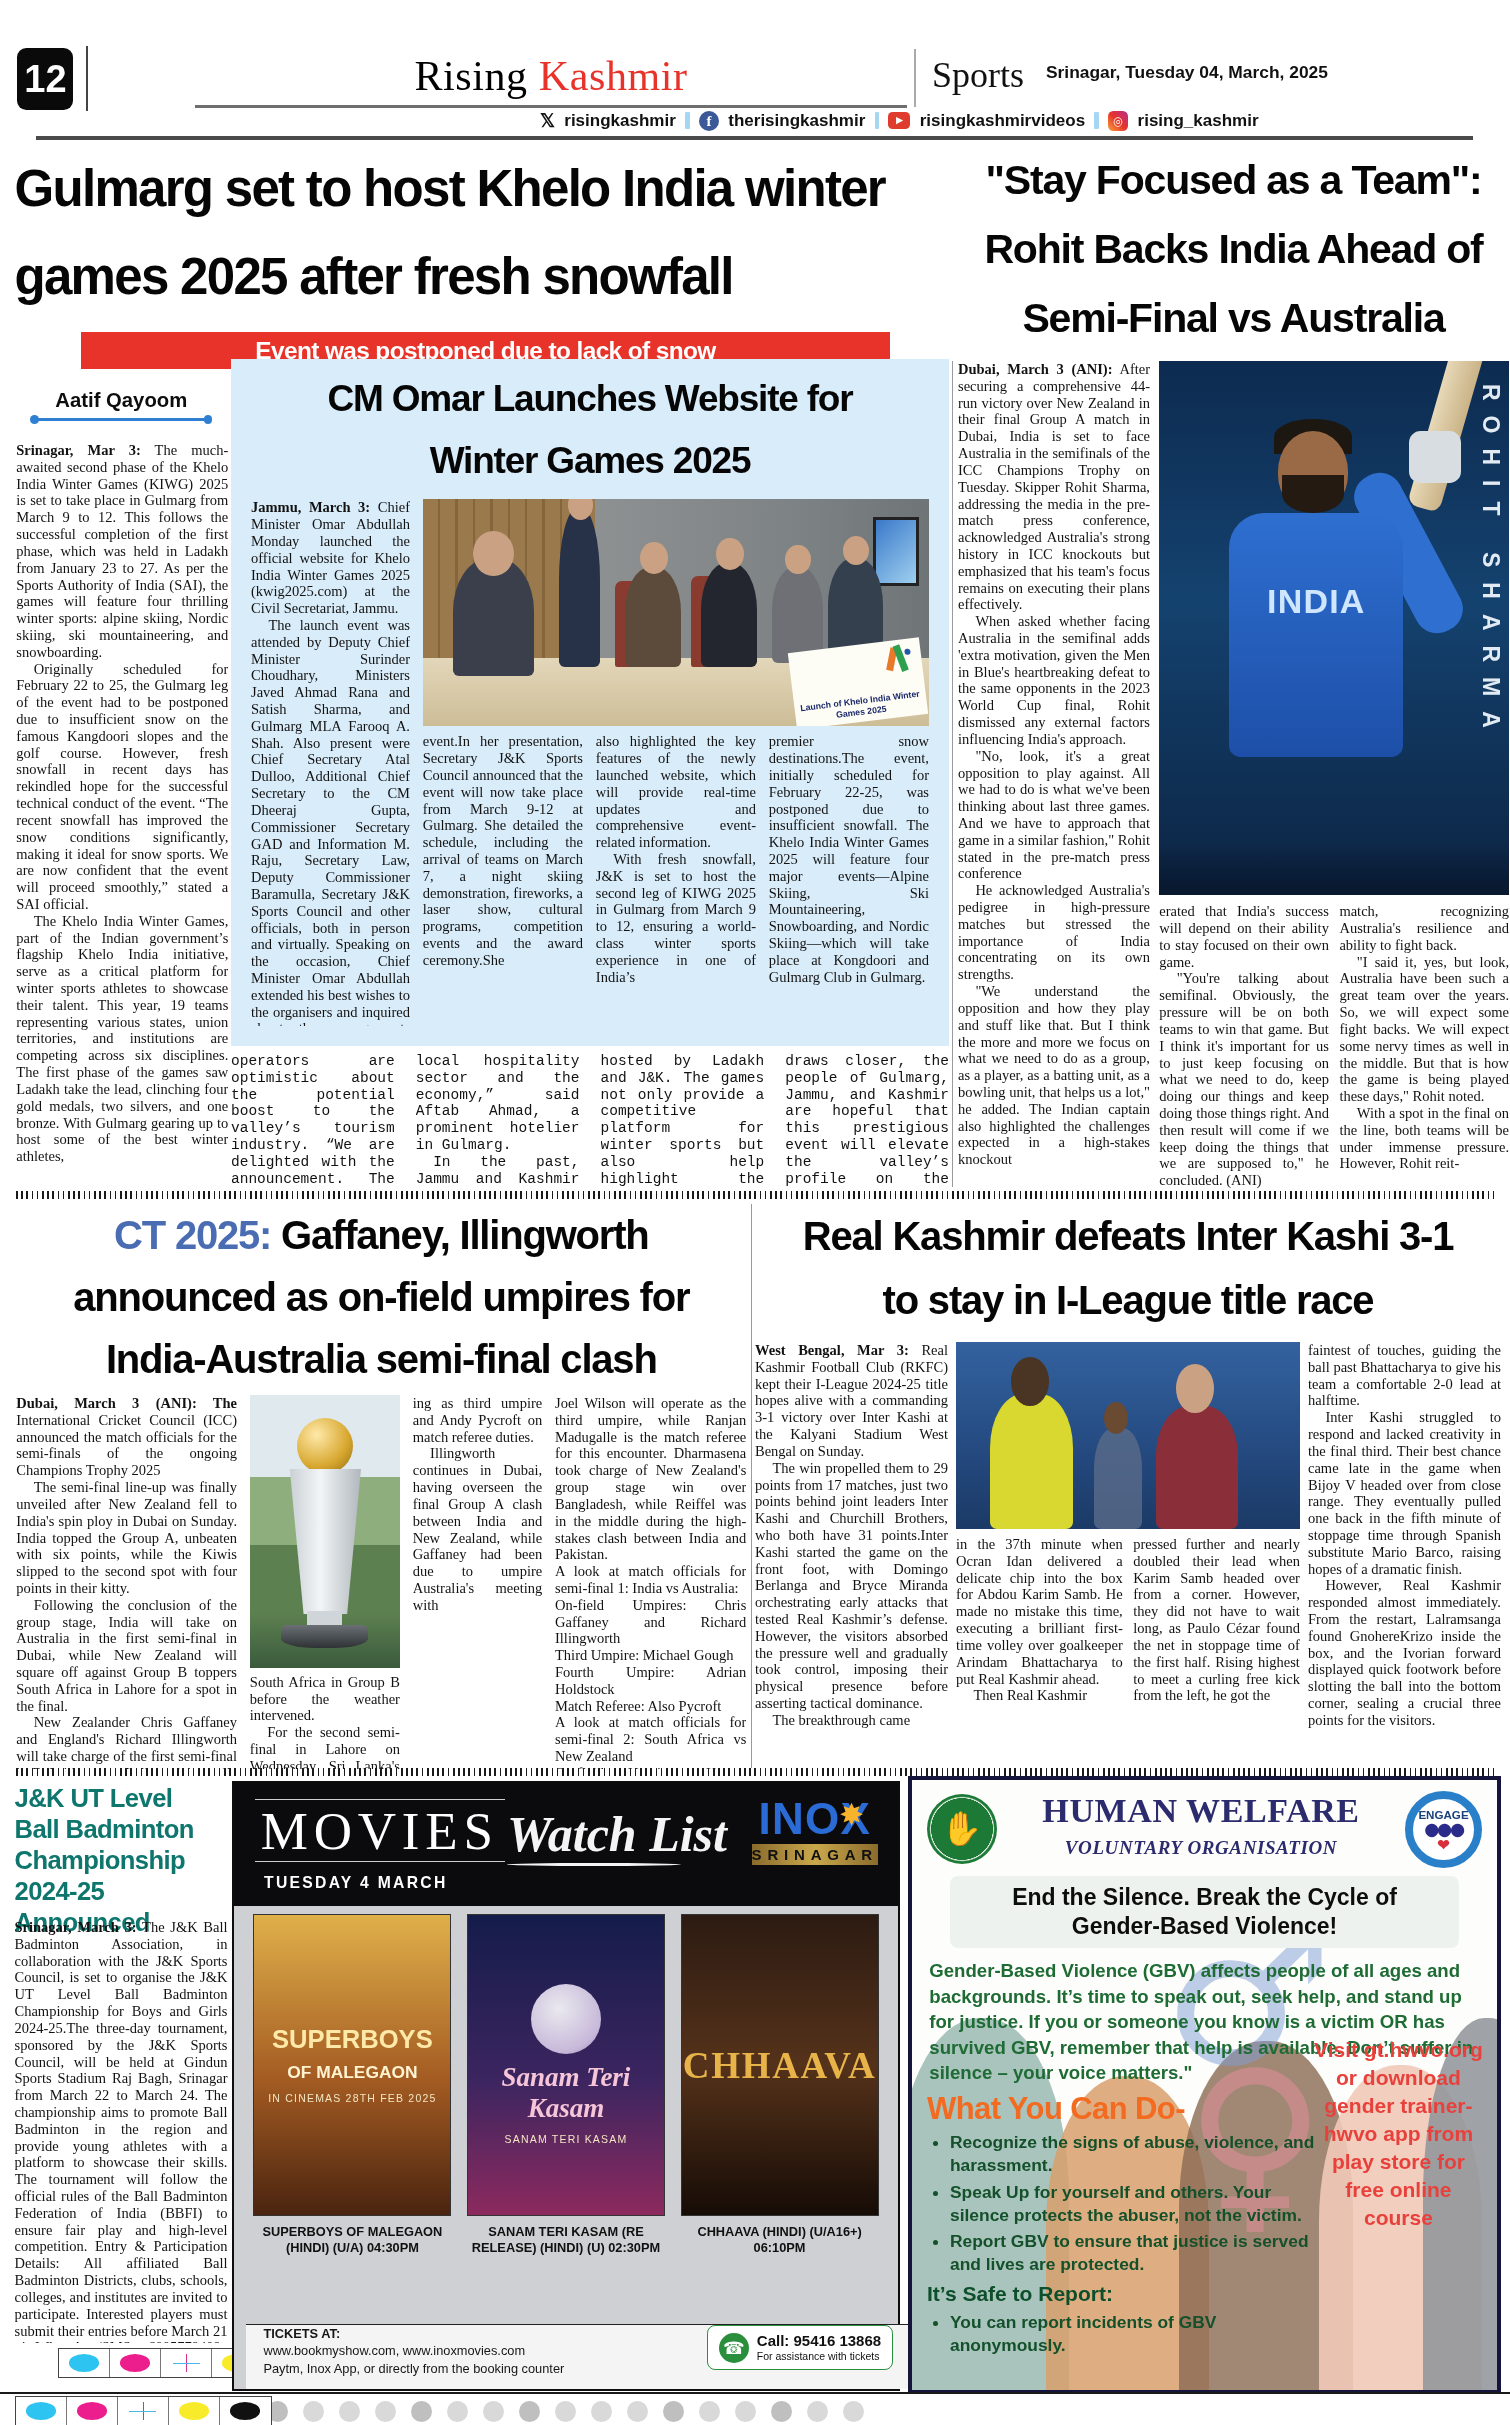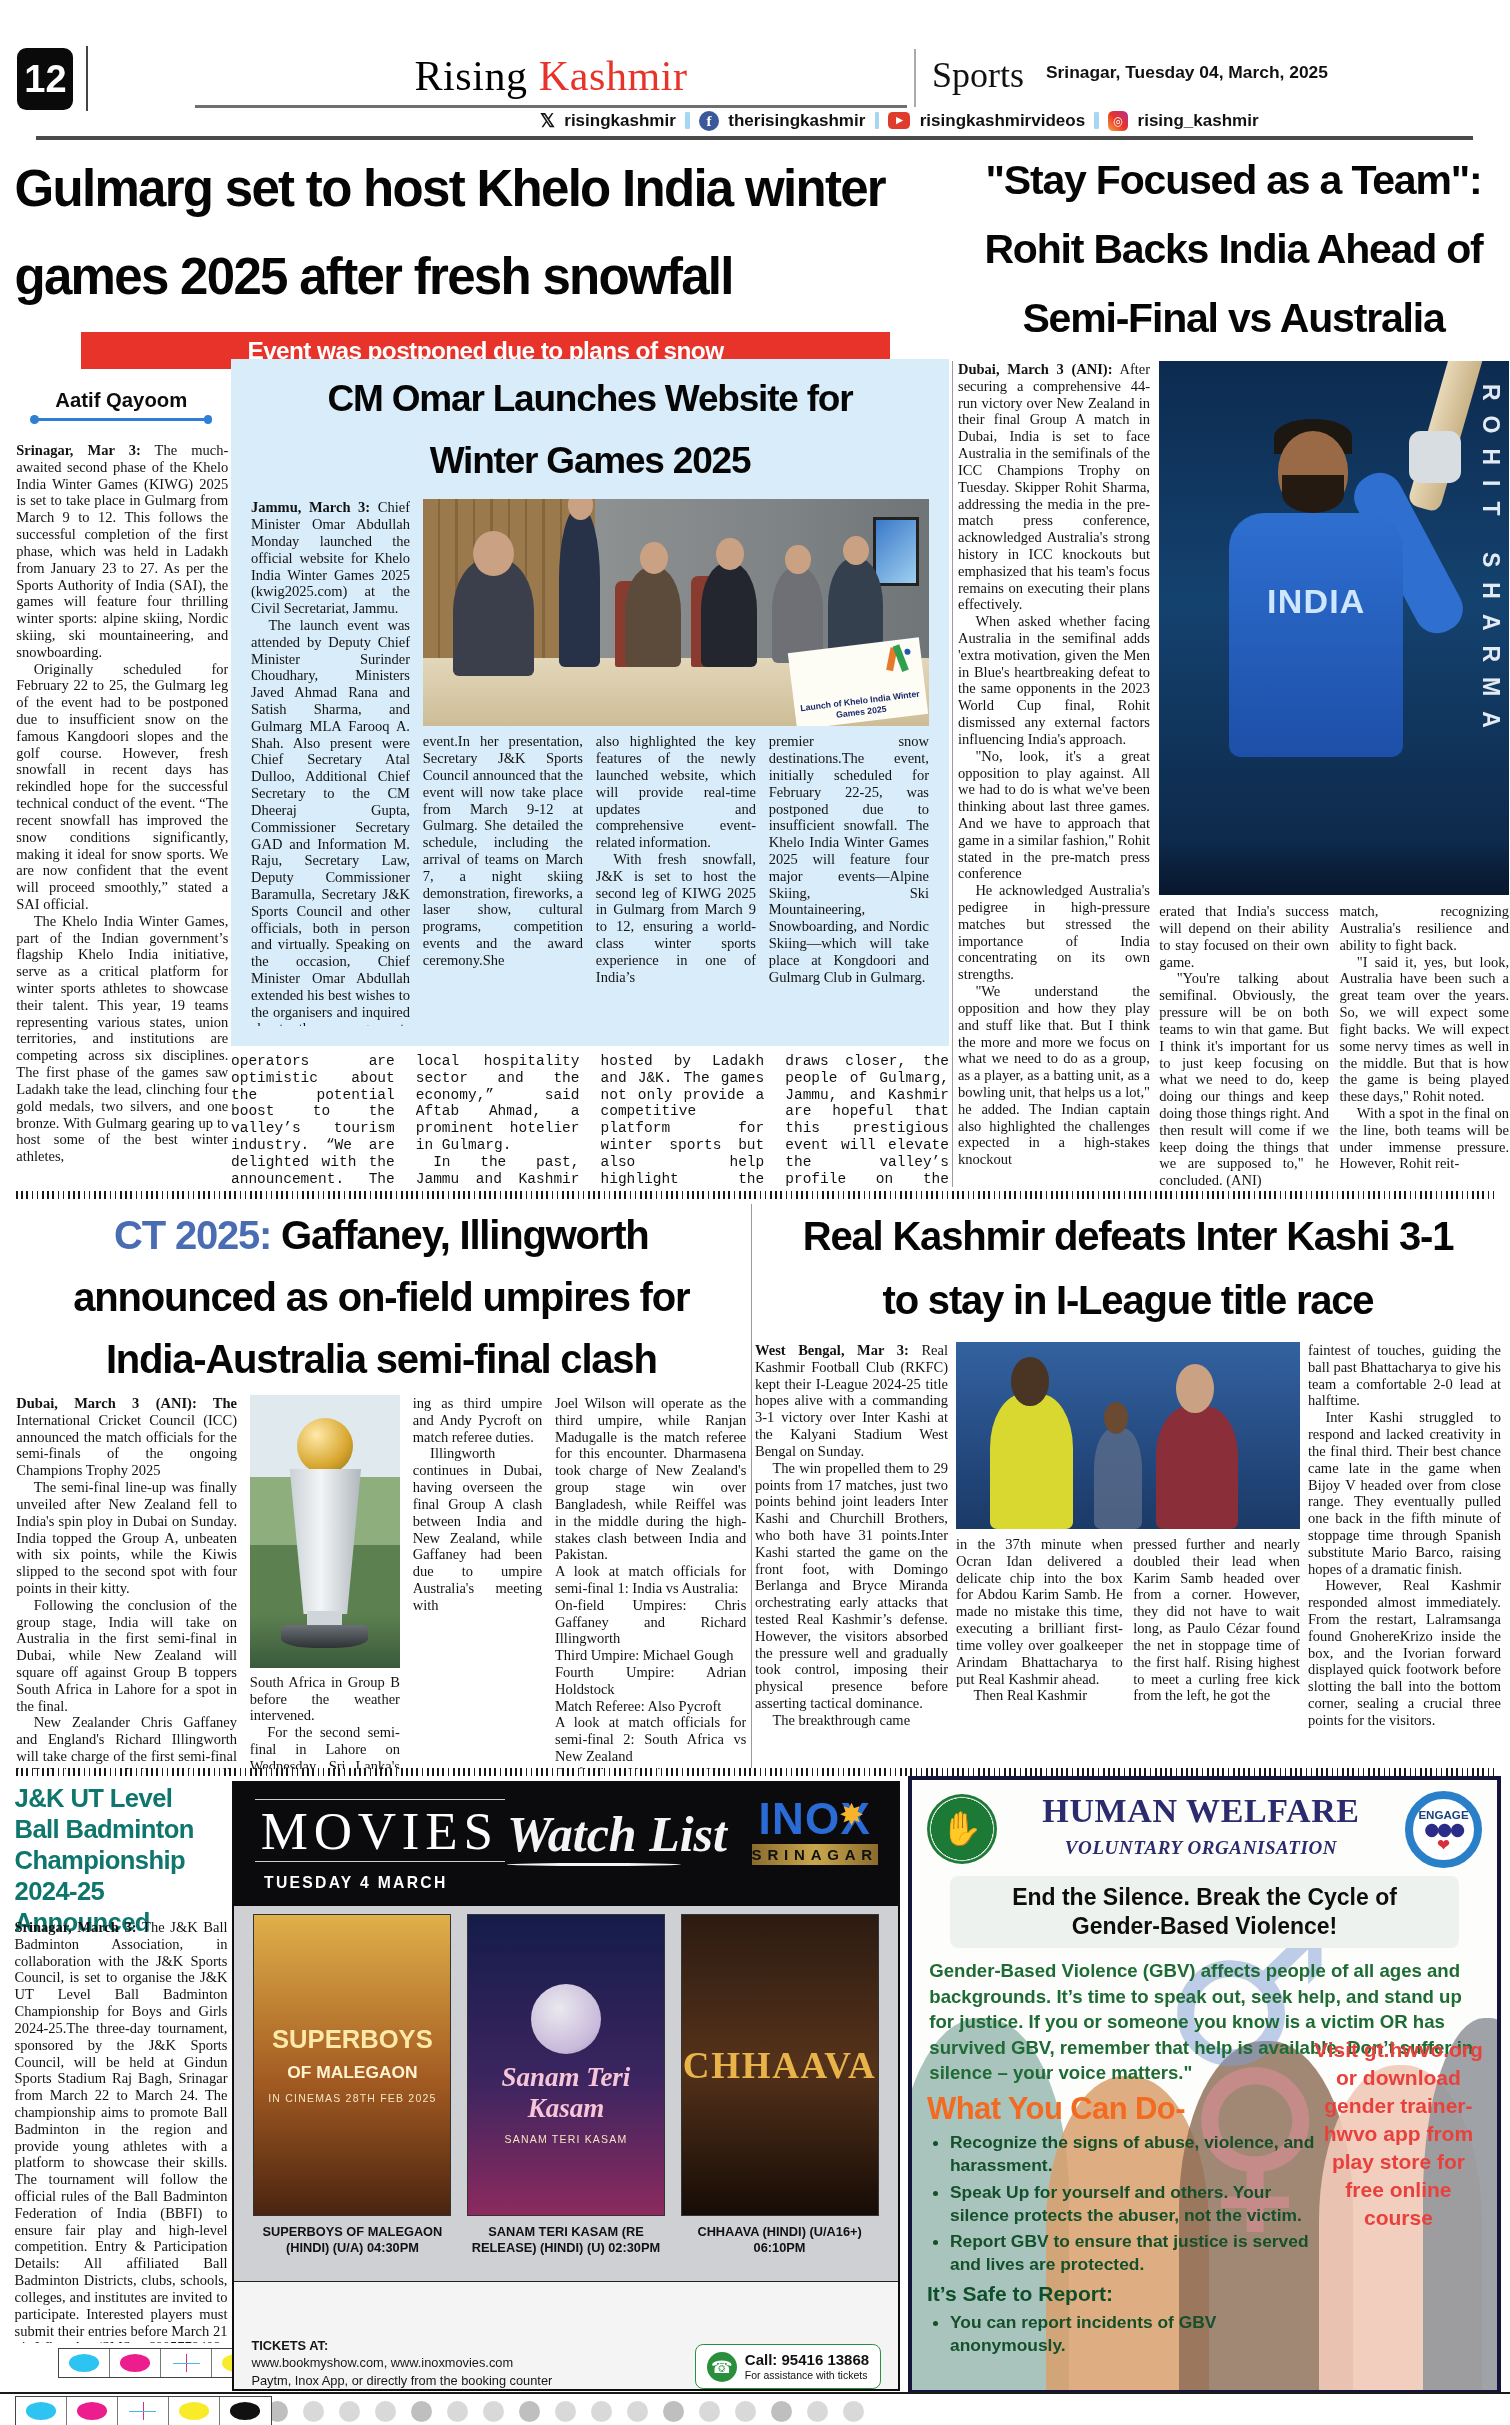--- a/index.html
+++ b/index.html
@@ -148,21 +148,21 @@
   .po1 { background:linear-gradient(180deg,#e0b04a,#a35b22 55%,#4a2410); }
   .po2 { background:linear-gradient(180deg,#141c4a,#3c2560 55%,#8c2a5e); }
   .po3 { background:linear-gradient(180deg,#2c1b12,#55321a 50%,#160c06); }
   .pt1 { color:#ffe9a8; font:900 25.6px/29px "Liberation Sans", sans-serif; }
   .pt1b { color:#fff3d0; font:700 17.4px/21px "Liberation Sans", sans-serif; }
   .psub { color:#f3e6c2; font:400 10.5px/14px "Liberation Sans", sans-serif; letter-spacing:1.2px; }
   .pt2 { color:#f6c6d8; font:italic 900 27px/31px "Liberation Serif", serif; }
   .moon { width:70px; height:70px; border-radius:50%; background:radial-gradient(circle at 40% 35%,#fff,#d8c9e8 70%,#9a87b8); opacity:.9; }
   .pt3 { color:#e8b44a; font:900 37px/41px "Liberation Serif", serif; letter-spacing:1.7px; }
   .pcap { margin-top:8.1px; font:700 12.8px/16.3px "Liberation Sans", sans-serif; color:#101010; }
-  .inox-bottom { position:absolute; left:0; bottom:0; width:100%; height:108px; background:#f4f4f4; border-top:1.7px solid #222; display:flex; align-items:flex-end; padding:0 17.4px; gap:17.4px; }
+  .inox-bottom { position:absolute; left:12px; bottom:0; width:100%; height:65px; background:#f4f4f4; border-top:1.7px solid #222; display:flex; align-items:flex-start; padding:0 17.4px; gap:17.4px; }
   .tk { font:700 12.8px/17.4px "Liberation Sans", sans-serif; color:#161616; }
   .tk .small { font-weight:400; }
   .callbox { margin-left:auto; display:flex; align-items:center; gap:8.1px; border:1.2px solid #2a8f3c; border-radius:8.1px; padding:5.8px 10.5px; background:#fff; }
   .callic { width:30px; height:30px; border-radius:50%; background:#2a8f3c; color:#fff; text-align:center; font:400 17.4px/30px "DejaVu Sans", sans-serif; }
   .calltx { font:700 15px/17.4px "Liberation Sans", sans-serif; color:#111; }
   .calltx .sub { display:block; font:400 10.5px/14px "Liberation Sans", sans-serif; }
 
   
   .hwvo { position:absolute; left:908px; top:1776px; width:593px; height:618px; border:4.1px solid #15153c; background:#fdfdfb; overflow:hidden; }
   .sil { position:absolute; bottom:0; border-radius:48% 48% 0 0; z-index:0; }
@@ -214,21 +214,21 @@
     <span class="sep"></span>
     <span class="icig">◎</span>
     <span>rising_kashmir</span>
   </div>
   <div class="hrule"></div>
 
   <div class="hl g-hl">
     <div>Gulmarg set to host Khelo India winter</div>
     <div>games 2025 after fresh snowfall</div>
   </div>
-  <div class="g-banner">Event was postponed due to plans of snow</div>
+  <div class="g-banner">Event was postponed due to lack of snow</div>
   <div class="byline">
     <div class="bname">Aatif Qayoom</div>
     <div class="bline"></div>
   </div>
   <div class="g-col1 bt colclip">
     <p class="first"><span class="lead">Srinagar, Mar 3:</span><span> The much-awaited second phase of the Khelo India Winter Games (KIWG) 2025 is set to take place in Gulmarg from March 9 to 12. This follows the successful completion of the first phase, which was held in Ladakh from January 23 to 27. As per the Sports Authority of India (SAI), the games will feature four thrilling winter sports: alpine skiing, Nordic skiing, ski mountaineering, and snowboarding.</span></p>
     <p>Originally scheduled for February 22 to 25, the Gulmarg leg of the event had to be postponed due to insufficient snow on the famous Kangdoori slopes and the golf course. However, fresh snowfall in recent days has rekindled hope for the successful technical conduct of the event. “The recent snowfall has improved the snow conditions significantly, making it ideal for snow sports. We are now confident that the event will proceed smoothly,” stated a SAI official.</p>
     <p>The Khelo India Winter Games, part of the Indian government’s flagship Khelo India initiative, serve as a critical platform for winter sports athletes to showcase their talent. This year, 19 teams representing various states, union territories, and institutions are competing across six disciplines. The first phase of the games saw Ladakh take the lead, clinching four gold medals, two silvers, and one bronze. With Gulmarg gearing up to host some of the best winter athletes,</p>
   </div>
 

